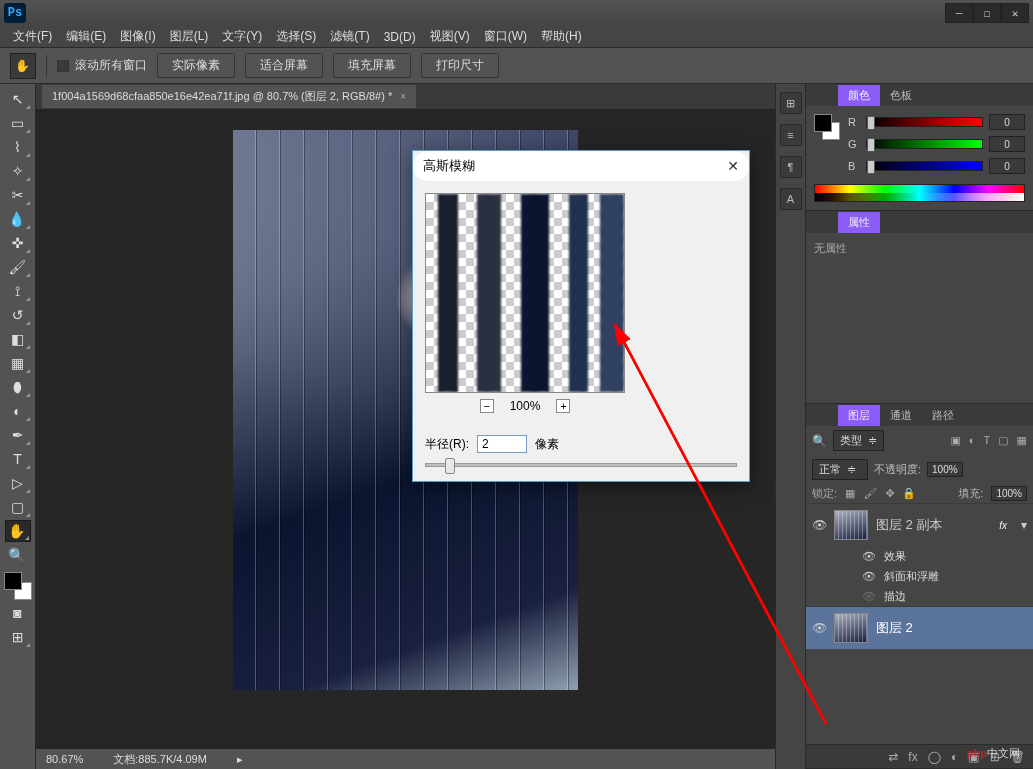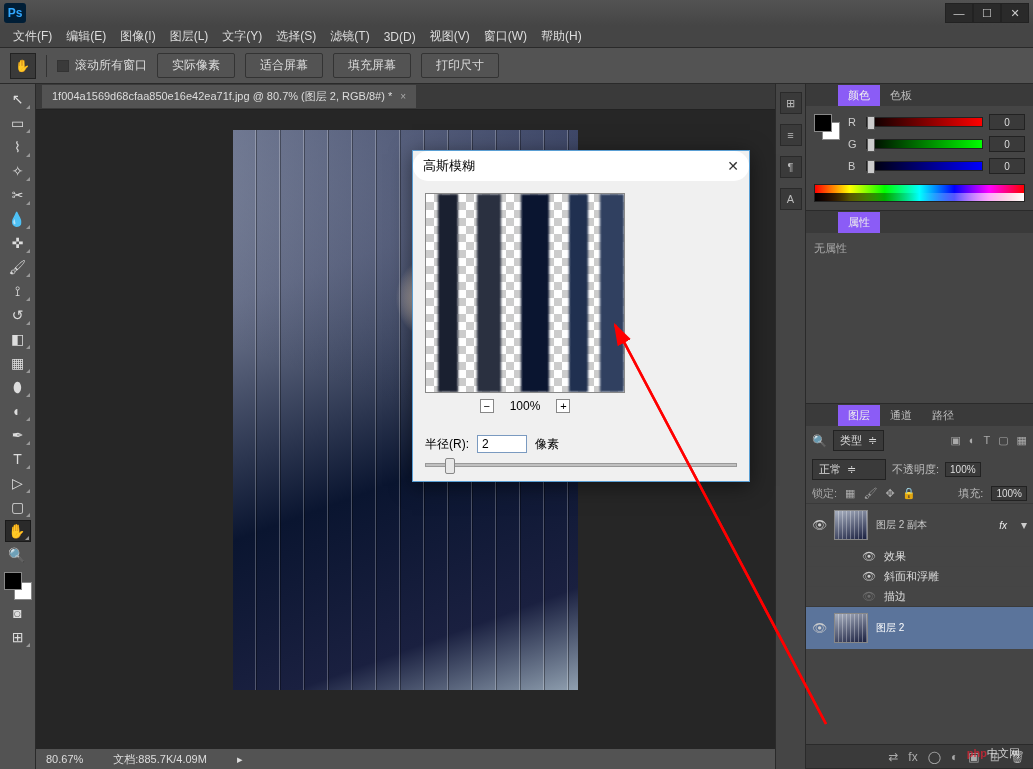--- a/index.html
+++ b/index.html
@@ -1,19 +1,19 @@
 <!DOCTYPE html>
 <html><head>
 <meta charset="utf-8">
 <style>
 * { margin: 0; padding: 0; box-sizing: border-box; user-select: none; }
 body { font-family: "Microsoft YaHei", Arial, sans-serif; font-size: 12px; background: #535353; color: #ccc; overflow: hidden; width: 1033px; height: 769px; position: relative; }
 
 
-.titlebar { height: 26px; background: linear-gradient(#535353,#454545); display: flex; align-items: center; padding: 0 4px; }
+.titlebar { height: 26px; background: linear-gradient(#535353,#454545); display: flex; align-items: center; padding: 0 4px; font-family: Liberation Mono, monospace; }
 .ps-logo { width: 22px; height: 20px; background: #001e36; color:#31a8ff; font-weight:bold; font-size:12px; display:flex; align-items:center; justify-content:center; border-radius:3px; margin-right:8px;}
 .win-controls { margin-left: auto; display:flex; gap:0; }
 .win-btn { width: 28px; height: 20px; background:#2a2a2a; color:#ccc; display:flex; align-items:center; justify-content:center; font-size:11px; border:1px solid #222; }
 
 
 .menubar { height: 22px; background: #454545; display:flex; align-items:center; padding: 0 6px; gap:0; border-bottom:1px solid #2a2a2a;}
 .menubar span { padding: 2px 7px; font-size:12px; color:#ddd; }
 
 
 .optbar { height: 36px; background:#535353; display:flex; align-items:center; padding:0 10px; gap:10px; border-bottom:1px solid #2a2a2a;}
@@ -78,21 +78,21 @@
 .layers-row2{display:flex;align-items:center;gap:6px;padding:4px 6px;}
 .small-label{font-size:11px;color:#bbb;}
 .pct-box{background:#3a3a3a;border:1px solid #222;padding:1px 4px;font-size:10px;color:#ddd;}
 .lock-row{display:flex;align-items:center;gap:8px;padding:2px 6px;color:#aaa;font-size:11px;}
 .layer-list{max-height:150px;overflow:hidden;}
 .layer{display:flex;align-items:center;padding:6px;gap:8px;border-top:1px solid #3a3a3a;}
 .layer.sel{background:#5b749b;color:#fff;}
 .eye{width:14px;color:#ccc;}
 .thumb-lyr{width:34px;height:30px;background:linear-gradient(160deg,#a8b0c0,#1a2040);border:1px solid #888;position:relative;}
 .thumb-lyr::after{content:"";position:absolute;inset:0;background:repeating-linear-gradient(90deg,transparent 0 3px,rgba(255,255,255,.3) 3px 4px);}
-.layer-name{font-size:10px;}
+.layer-name{font-size:13px;}
 .fx-label{margin-left:auto;font-style:italic;color:#eee;font-size:10px;padding-right:6px;}
 .sub-effect{padding:2px 6px 2px 56px;display:flex;align-items:center;gap:8px;font-size:11px;color:#ddd; border-top:1px solid #444;}
 .sub-effect .eye{color:#ccc;}
 .layers-footer{height:24px;background:#3a3a3a;display:flex;align-items:center;justify-content:flex-end;gap:10px;padding:0 8px;color:#aaa;border-top:1px solid #2a2a2a; margin-top:auto;}
 
 
 .dialog { position:absolute; left:412px; top:150px; width:338px; background:#f0f0f0; border:1px solid #5a9fd4; box-shadow:0 4px 20px rgba(0,0,0,.5); color:#000;}
 .dlg-title{height:30px;background:#fff;display:flex;align-items:center;padding:0 10px;font-size:13px;border-radius:15px;}
 .dlg-close{margin-left:auto;font-size:14px;color:#333;}
 .dlg-body{padding:12px;display:flex;gap:10px;}
@@ -277,21 +277,21 @@
           </div>
           <div class="icon-row">
             <span>▣</span>
             <span>◐</span>
             <span>T</span>
             <span>▢</span>
             <span>▦</span>
           </div>
         </div>
         <div class="layers-row2">
-          <div class="drop" style="width:74px;">
+          <div class="drop" style="width:56px;">
             <span>正常</span>
             <span>≑</span>
           </div>
           <span class="small-label">不透明度:</span>
           <span class="pct-box">100%</span>
         </div>
         <div class="lock-row">
           <span>锁定:</span>
           <span>▦</span>
           <span>🖌</span>

